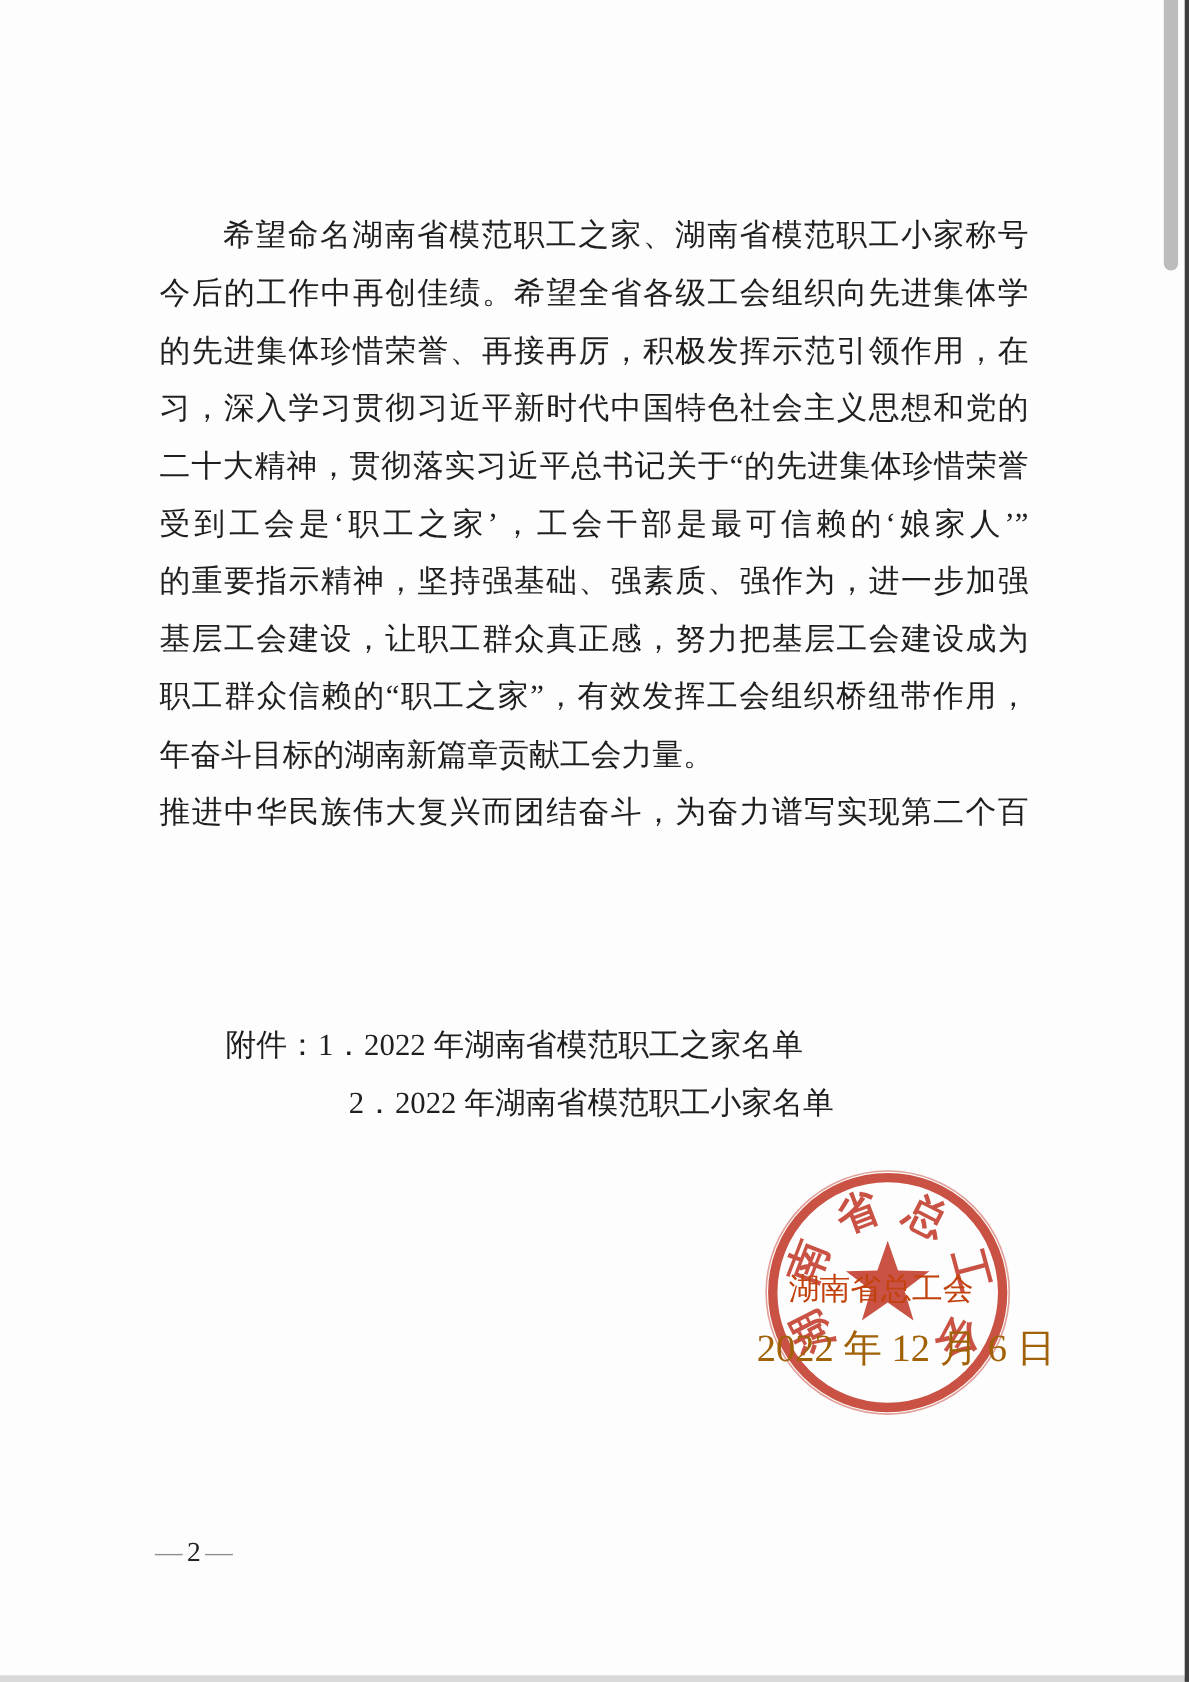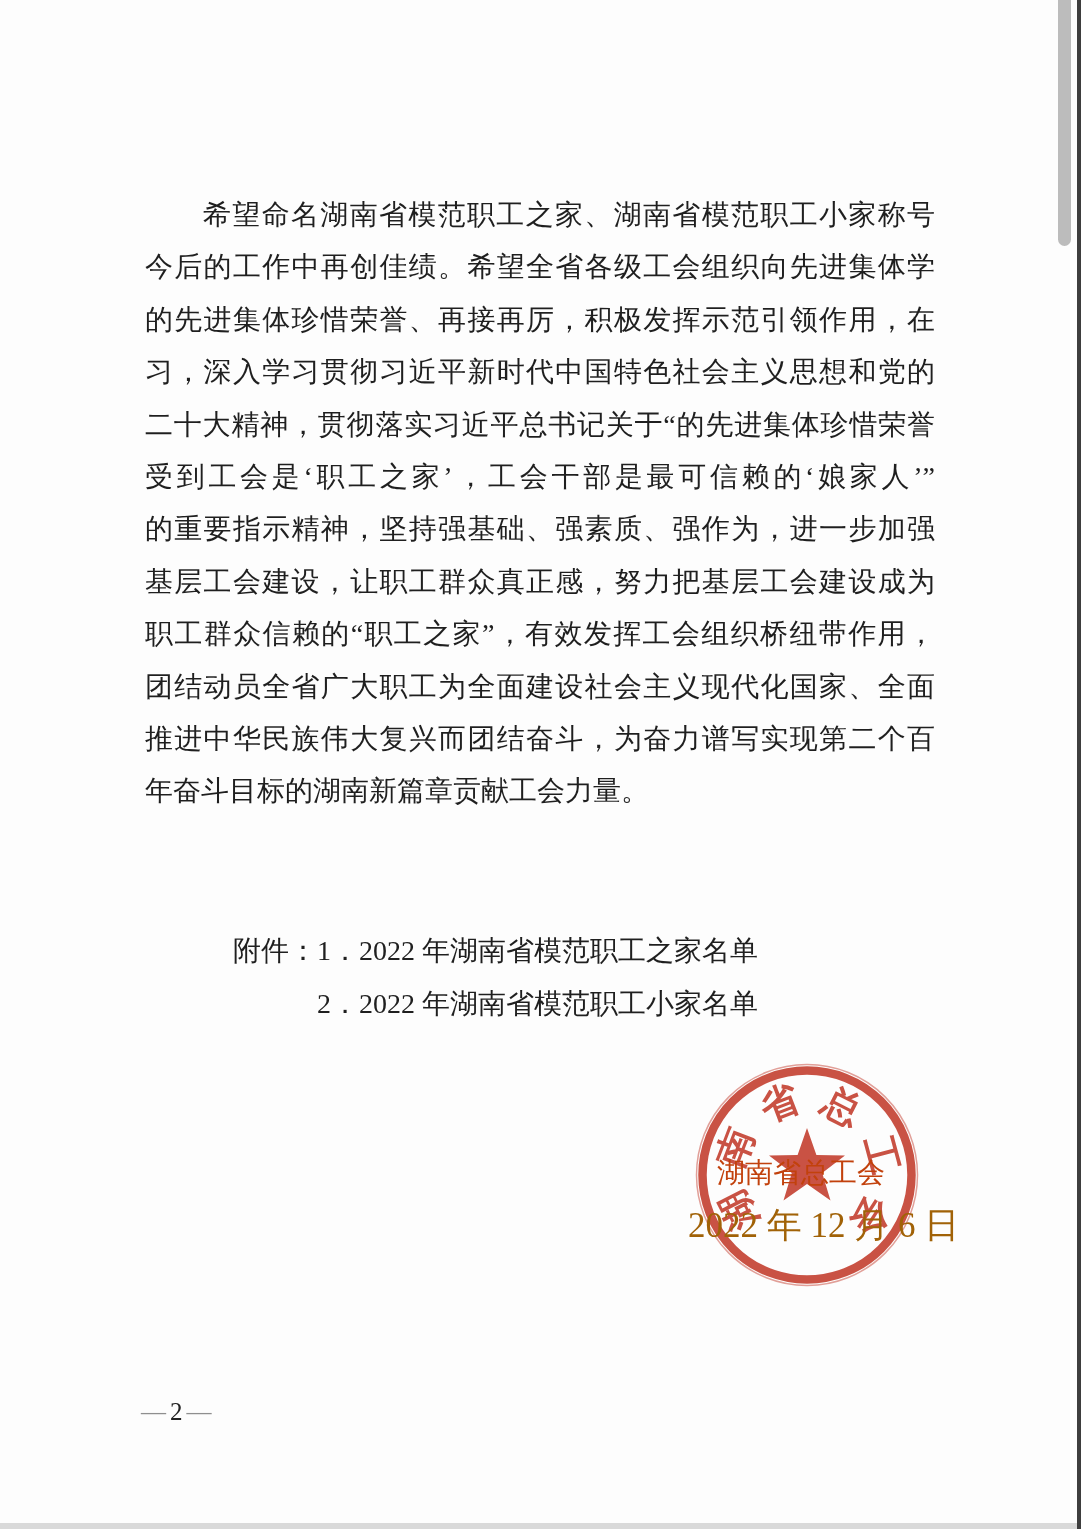--- a/index.html
+++ b/index.html
@@ -34,21 +34,20 @@
   }
   .body-text .line.first { padding-left: 58px; }
   .body-text .line.last { text-align-last: left; }
   
   .attachments {
     position: absolute;
     left: 205px;
     top: 924px;
     color: #1f1f1f;
     font-size: 28px;
-    text-align: right;
   }
   .attachments .att-line { height: 53px; line-height: 53px; white-space: nowrap; }
   .attachments .att-line.second { margin-left: 112px; }
   
   .org-name {
     position: absolute;
     left: 715px;
     top: 1158px;
     width: 172px;
     font-size: 28px;
@@ -137,23 +136,22 @@
   <div class="body-text">
     <div class="line first">希望命名湖南省模范职工之家、湖南省模范职工小家称号</div>
     <div class="line">今后的工作中再创佳绩。希望全省各级工会组织向先进集体学</div>
     <div class="line">的先进集体珍惜荣誉、再接再厉，积极发挥示范引领作用，在</div>
     <div class="line">习，深入学习贯彻习近平新时代中国特色社会主义思想和党的</div>
     <div class="line">二十大精神，贯彻落实习近平总书记关于“的先进集体珍惜荣誉</div>
     <div class="line">受到工会是‘职工之家’，工会干部是最可信赖的‘娘家人’”</div>
     <div class="line">的重要指示精神，坚持强基础、强素质、强作为，进一步加强</div>
     <div class="line">基层工会建设，让职工群众真正感，努力把基层工会建设成为</div>
     <div class="line">职工群众信赖的“职工之家”，有效发挥工会组织桥纽带作用，</div>
-    <div class="line">团结动员全省广大职工为全面建设社会主义现代化国家、全面</div>
+    <div class="line last">年奋斗目标的湖南新篇章贡献工会力量。</div>
     <div class="line">推进中华民族伟大复兴而团结奋斗，为奋力谱写实现第二个百</div>
-    <div class="line last">年奋斗目标的湖南新篇章贡献工会力量。</div>
   </div>
 
   <div class="attachments">
     <div class="att-line">附件：1．2022 年湖南省模范职工之家名单</div>
     <div class="att-line second">2．2022 年湖南省模范职工小家名单</div>
   </div>
 
   <div class="seal">
     <svg viewBox="0 0 230 230" xmlns="http://www.w3.org/2000/svg">
       <circle cx="115" cy="115" r="110.5" fill="none" stroke-width="1.5" opacity="0.55" stroke="#c23b2b"></circle>

